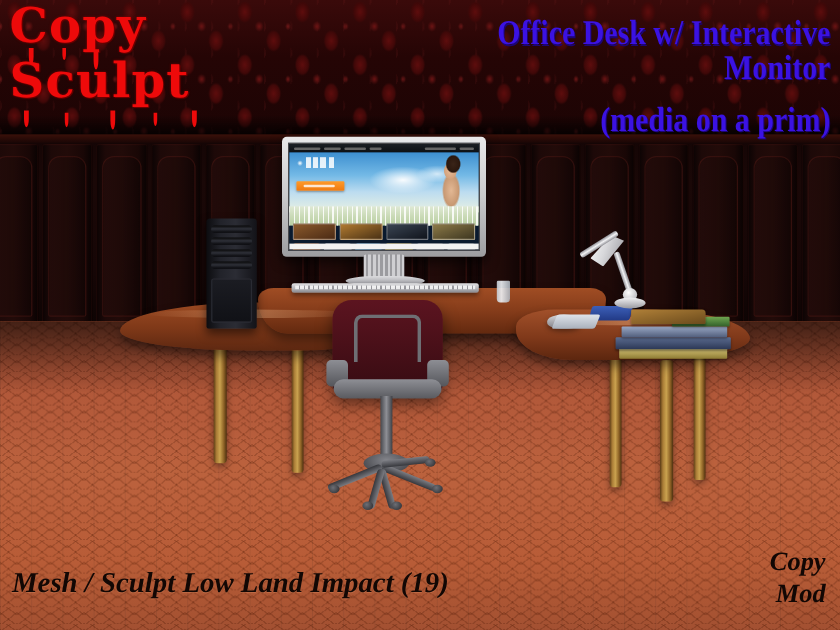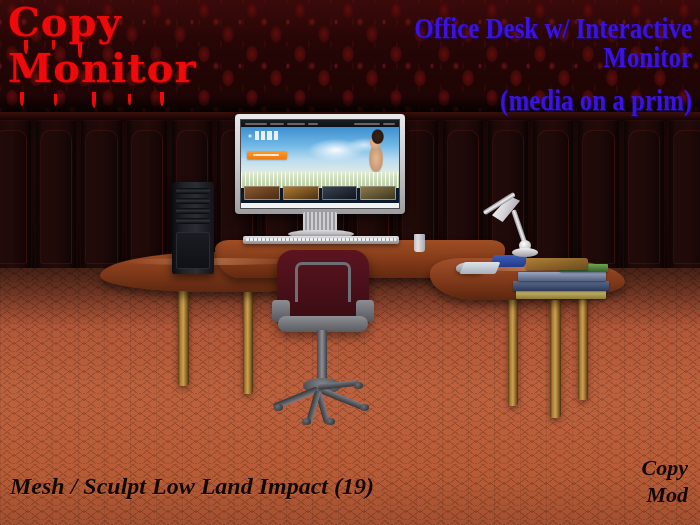--- a/index.html
+++ b/index.html
@@ -453,21 +453,21 @@
   <div class="caster" style="left:318px;top:388px;width:34px;transform:rotate(106deg);"></div>
   <div class="caster" style="left:318px;top:384px;width:40px;transform:rotate(-6deg);"></div>
   <div class="caster-wheel" style="left:360px;top:404px;"></div>
   <div class="caster-wheel" style="left:274px;top:404px;"></div>
   <div class="caster-wheel" style="left:326px;top:418px;"></div>
   <div class="caster-wheel" style="left:302px;top:418px;"></div>
   <div class="caster-wheel" style="left:354px;top:382px;"></div>
 
   <div class="logo">
     <span class="l1">Copy</span>
-    <span class="l2">Monitor</span>
+    <span class="l2">Sculpt</span>
   </div>
   <div class="drip" style="left:24px;top:40px;width:4px;height:14px;"></div>
   <div class="drip" style="left:52px;top:40px;width:3px;height:10px;"></div>
   <div class="drip" style="left:78px;top:42px;width:4px;height:16px;"></div>
   <div class="drip" style="left:20px;top:92px;width:4px;height:14px;"></div>
   <div class="drip" style="left:54px;top:94px;width:3px;height:12px;"></div>
   <div class="drip" style="left:92px;top:92px;width:4px;height:16px;"></div>
   <div class="drip" style="left:128px;top:94px;width:3px;height:11px;"></div>
   <div class="drip" style="left:160px;top:92px;width:4px;height:14px;"></div>
 

